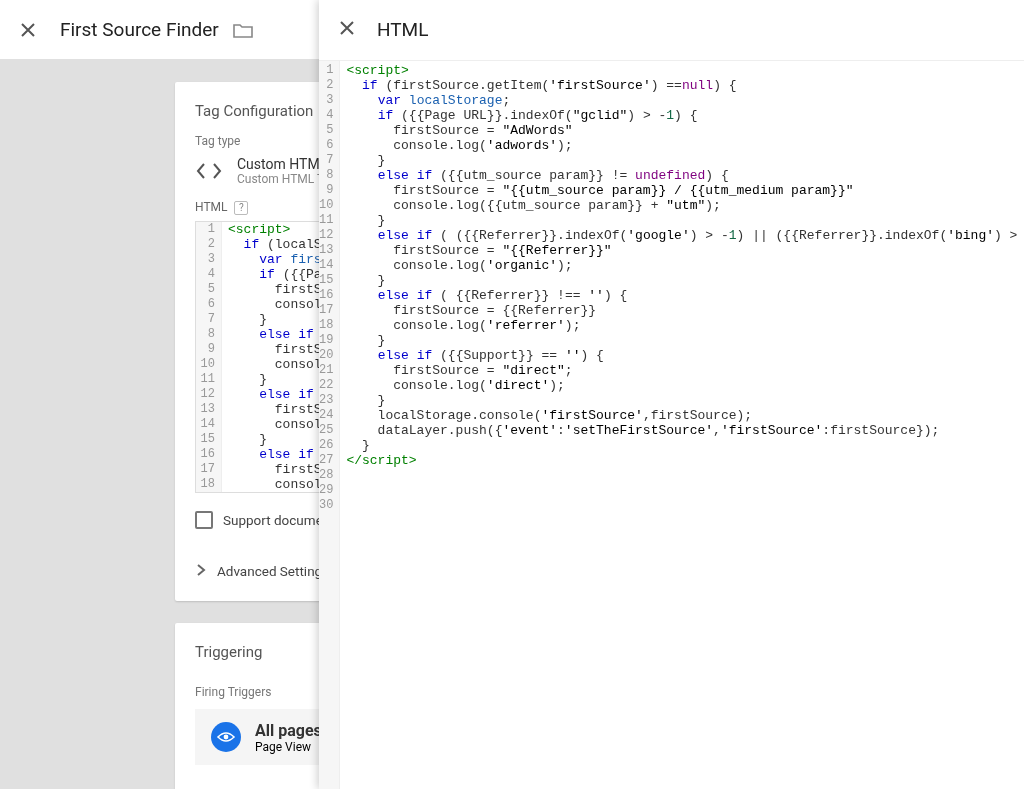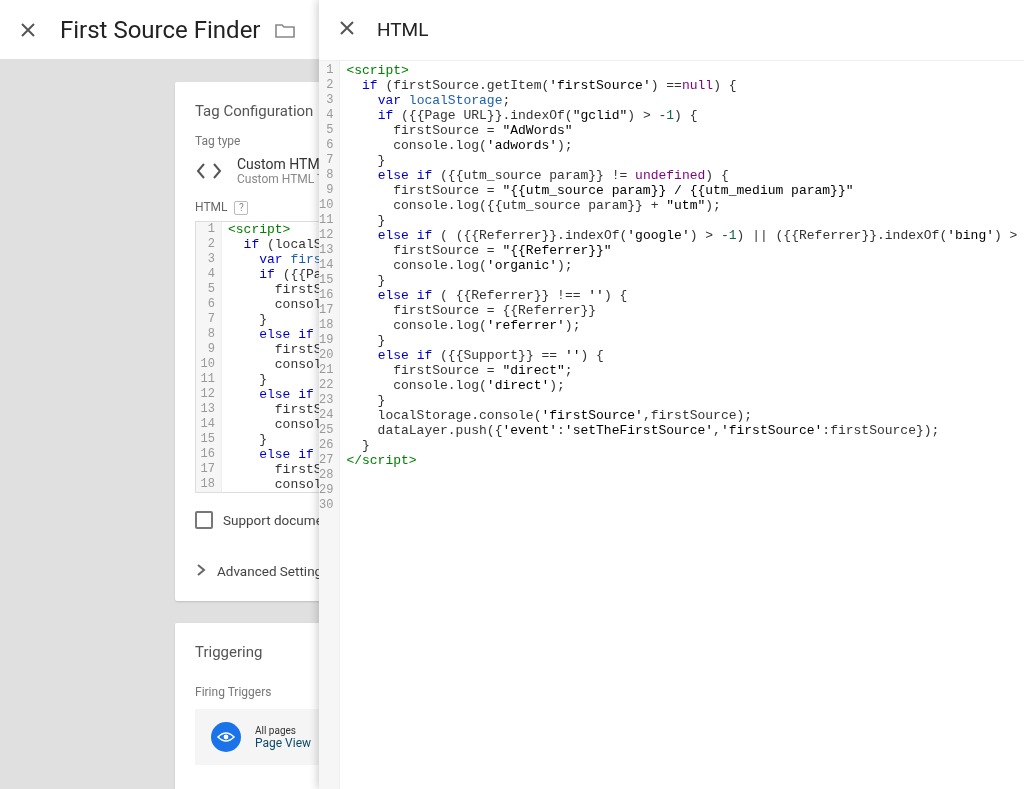--- a/index.html
+++ b/index.html
@@ -5,21 +5,21 @@
   * { box-sizing: border-box; margin: 0; padding: 0; }
   html, body { height: 100%; font-family: Roboto, "Helvetica Neue", Arial, sans-serif; background: #e0e0e0; color: #212121; }
   .main-pane {
     position: absolute; left: 0; top: 0; width: 1024px; height: 789px; background: #e0e0e0;
   }
   .main-header {
     height: 60px; background: #fff; border-bottom: 1px solid #e0e0e0; display: flex; align-items: center;
     padding: 0 14px;
   }
   .main-header .close-btn { width: 28px; height: 28px; display:flex; align-items:center; justify-content:center; cursor:pointer; color:#555;}
-  .main-title { font-size: 24px; font-weight: 400; margin-left: 18px; color:#222;}
+  .main-title { font-size: 19px; font-weight: 400; margin-left: 18px; color:#222;}
   .folder-ico { margin-left: 14px; width:20px; height:20px; color:#888; display:flex; align-items:center;}
   .card {
     background:#fff; border-radius:2px; box-shadow:0 1px 2px rgba(0,0,0,0.15); margin-left:175px; margin-top:22px;
     width: 708px; padding: 20px 0 22px 0;
   }
   .card2 { margin-top: 22px; padding-bottom: 30px; }
   .card h2 { font-size:15px; font-weight:400; color:#555; padding:0 20px 14px 20px;}
   .tag-type-label { font-size:12px; color:#777; padding: 0 20px 8px 20px; }
   .tag-type-row { display:flex; align-items:center; padding:0 20px 14px 20px; gap:14px;}
   .ht-icon { width:28px; height:28px; display:flex; align-items:center; justify-content:center; color:#555;}
@@ -33,22 +33,22 @@
   }
   .code-row { display:flex; }
   .gutter { width:26px; background:#f6f6f6; border-right:1px solid #eee; text-align:right; padding:0 6px 0 0; color:#999; font-size:12px; line-height:15px; user-select:none;}
   .code-body { padding:0 6px; white-space:pre; line-height:15px; overflow:hidden;}
   .support-row { display:flex; align-items:center; padding: 18px 20px 0 20px; gap:10px; font-size:13.5px; color:#444;}
   .chk { width:18px; height:18px; border:2px solid #777; border-radius:2px;}
   .advanced-row { display:flex; align-items:center; padding: 34px 20px 0 20px; gap:10px; font-size:13.5px; color:#444;}
   .triggers-label { font-size:12px; color:#777; padding:10px 20px;}
   .trigger-row { margin:0 20px; background:#f5f5f5; height:56px; display:flex; align-items:center; padding:0 16px; gap:14px;}
   .trig-ico { width:30px; height:30px; border-radius:50%; background:#1a73e8; display:flex; align-items:center; justify-content:center; color:#fff;}
-  .trig-name { font-size:10px; color:#333; font-weight:400;}
-  .trig-sub { font-size:12px; color:#0c4a6e;}
+  .trig-name { font-size:16px; color:#333; font-weight:700;}
+  .trig-sub { font-size:12px; color:#000000;}
 
   
   .overlay-pane {
     position:absolute; top:0; right:0; width:705px; height:789px; background:#fff;
     box-shadow:-2px 0 8px rgba(0,0,0,0.18);
   }
   .overlay-header { height:60px; display:flex; align-items:center; padding:0 20px; gap:22px; border-bottom:1px solid #fff;}
   .overlay-header .close-btn { cursor:pointer; color:#555;}
   .overlay-title { font-size:19px; font-weight:400; color:#222;}
   .overlay-code {

